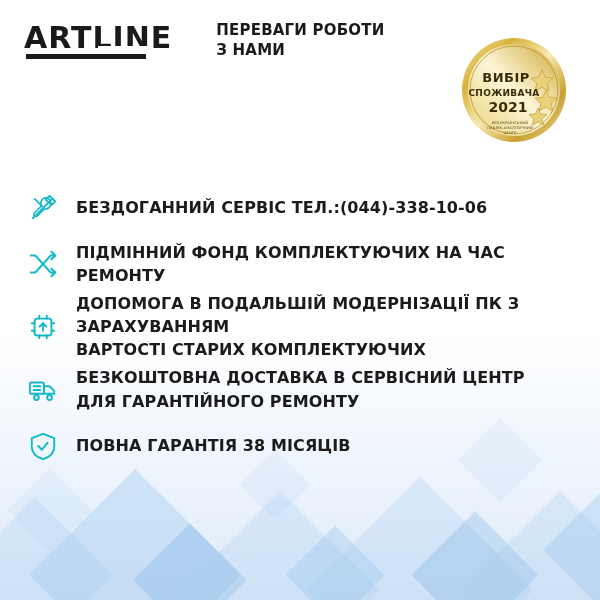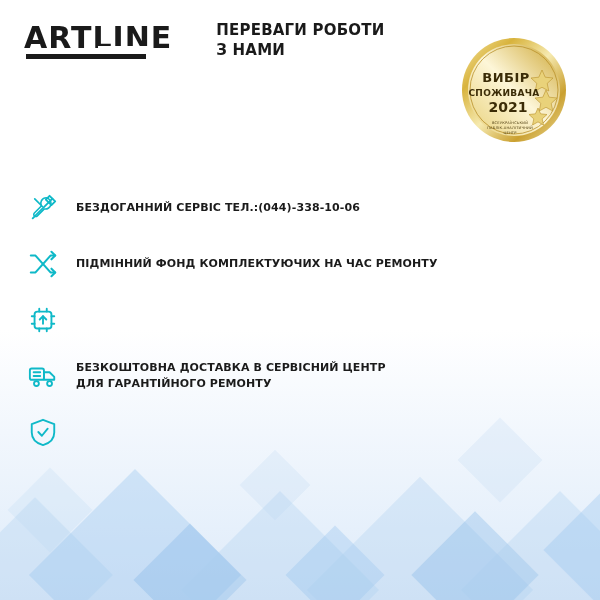--- a/index.html
+++ b/index.html
@@ -146,21 +146,21 @@
     width: 34px;
     height: 34px;
     display: flex;
     align-items: center;
     justify-content: center;
     color: #0fb9c8;
   }
   .feature-label {
     font-family: "DejaVu Sans", sans-serif;
     font-weight: bold;
-    font-size: 11px;
+    font-size: 16px;
     line-height: 1.45;
     color: #1b1b1b;
     text-transform: uppercase;
     letter-spacing: 0.1px;
     white-space: pre-line;
   }
 </style>
 </head>
 <body>
 
@@ -253,20 +253,22 @@
 
     <div class="feature">
       <span class="feature-icon">
         <svg viewBox="0 0 32 32" width="30" height="30" fill="none" stroke="currentColor" stroke-width="2" stroke-linecap="round" stroke-linejoin="round">
           <rect x="7" y="7" width="18" height="18" rx="3"></rect>
           <polyline points="16,20 16,12"></polyline>
           <polyline points="12.5,15.5 16,12 19.5,15.5"></polyline>
           <path d="M12 7 V4 M20 7 V4 M12 25 v3 M20 25 v3 M7 12 H4 M7 20 H4 M25 12 h3 M25 20 h3"></path>
         </svg>
       </span>
+      <span class="feature-label">ДОПОМОГА В ПОДАЛЬШІЙ  МОДЕРНІЗАЦІЇ ПК З ЗАРАХУВАННЯМ
+ВАРТОСТІ СТАРИХ КОМПЛЕКТУЮЧИХ</span>
     </div>
 
     <div class="feature">
       <span class="feature-icon">
         <svg viewBox="0 0 32 32" width="30" height="30" fill="none" stroke="currentColor" stroke-width="2" stroke-linecap="round" stroke-linejoin="round">
           <rect x="2" y="8" width="15" height="12" rx="2"></rect>
           <path d="M17 12 h6 l5 5 v3 h-11z"></path>
           <circle cx="9" cy="24" r="2.6"></circle>
           <circle cx="23" cy="24" r="2.6"></circle>
           <path d="M6 12 h7 M6 16 h7"></path>
@@ -276,17 +278,18 @@
 ДЛЯ ГАРАНТІЙНОГО РЕМОНТУ</span>
     </div>
 
     <div class="feature">
       <span class="feature-icon">
         <svg viewBox="0 0 32 32" width="30" height="30" fill="none" stroke="currentColor" stroke-width="2" stroke-linecap="round" stroke-linejoin="round">
           <path d="M16 3 L28 7.5 v9 c0 7-5.2 11.5-12 13.5C9.2 28 4 23.5 4 16.5v-9z"></path>
           <polyline points="11,16 14.8,20 21,12.5"></polyline>
         </svg>
       </span>
+      <span class="feature-label">ПОВНА ГАРАНТІЯ 38 МІСЯЦІВ</span>
     </div>
 
 
   </div>
 </div>
 
 </body></html>

